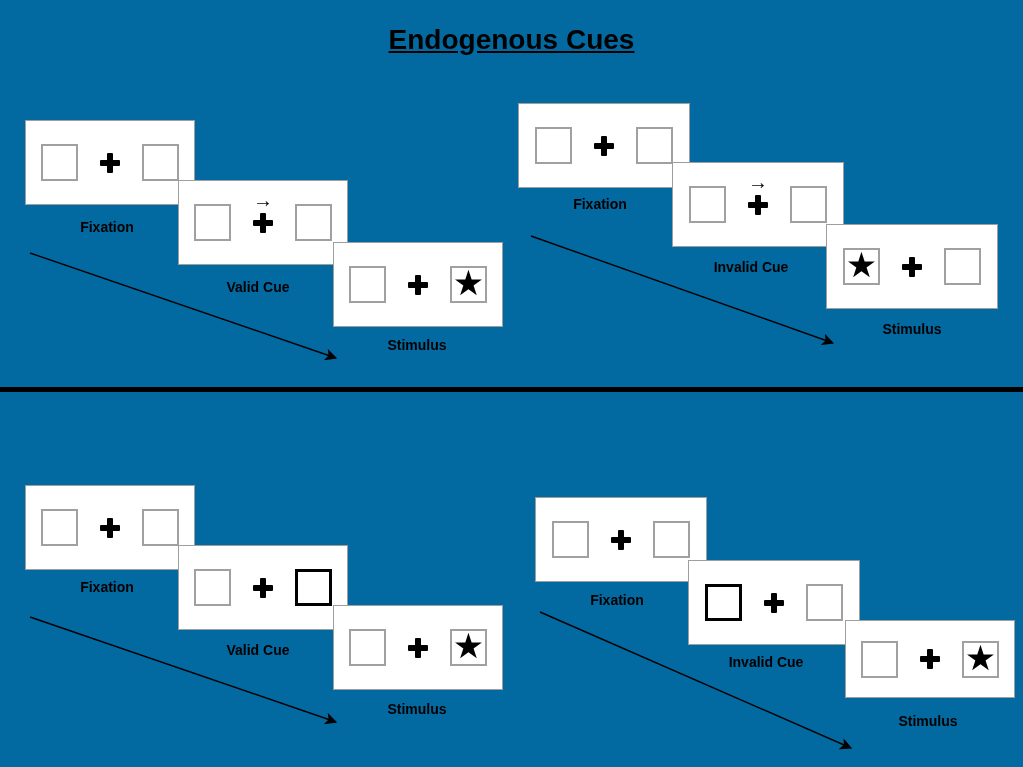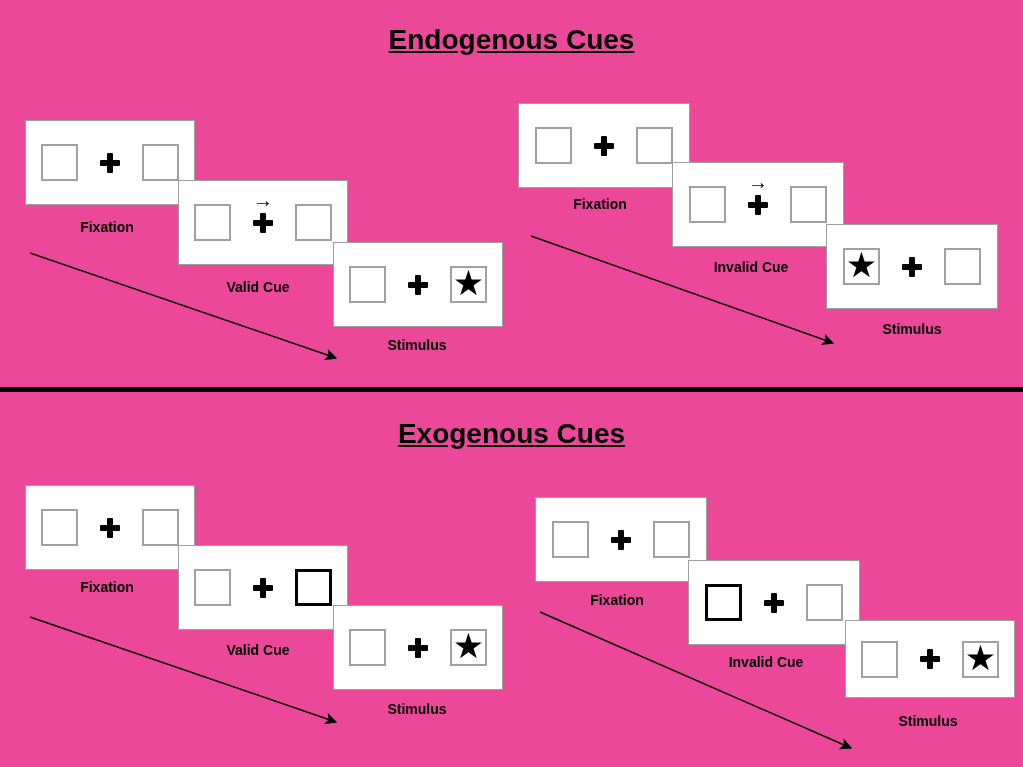--- a/index.html
+++ b/index.html
@@ -1,19 +1,19 @@
 <!DOCTYPE html>
 <html><head>
 <meta charset="utf-8">
 <style>
   * { margin:0; padding:0; box-sizing:border-box; }
   html,body { background:#ffffff; }
   body { font-family:"Liberation Sans", sans-serif; color:#000; }
 
-  .canvas { position:relative; width:1023px; height:767px; background:#ec4899; overflow:hidden; }
+  .canvas { position:relative; width:1023px; height:767px; background:#0369a1; overflow:hidden; }
 
   .section-title {
     position:absolute; left:0; width:100%;
     text-align:center; font-size:28px; font-weight:bold;
     text-decoration:underline; color:#000;
   }
 
   .divider { position:absolute; left:0; width:100%; height:5px; background:#000; }
 
   .arrows { position:absolute; left:0; top:0; }
@@ -130,21 +130,20 @@
     </div>
     <div class="cross-area">
       <span class="plus"></span>
     </div>
     <div class="box"></div>
   </div>
   <div class="panel-label" style="left:912px;top:321px;">Stimulus</div>
 
   <div class="divider" style="top:387px;"></div>
 
-  <div class="section-title" style="top:418px;">Exogenous Cues</div>
 
   <div class="panel" style="left:25px;top:485px;width:170px;height:85px;">
     <div class="box"></div>
     <div class="cross-area">
       <span class="plus"></span>
     </div>
     <div class="box"></div>
   </div>
   <div class="panel-label" style="left:107px;top:579px;">Fixation</div>
 

